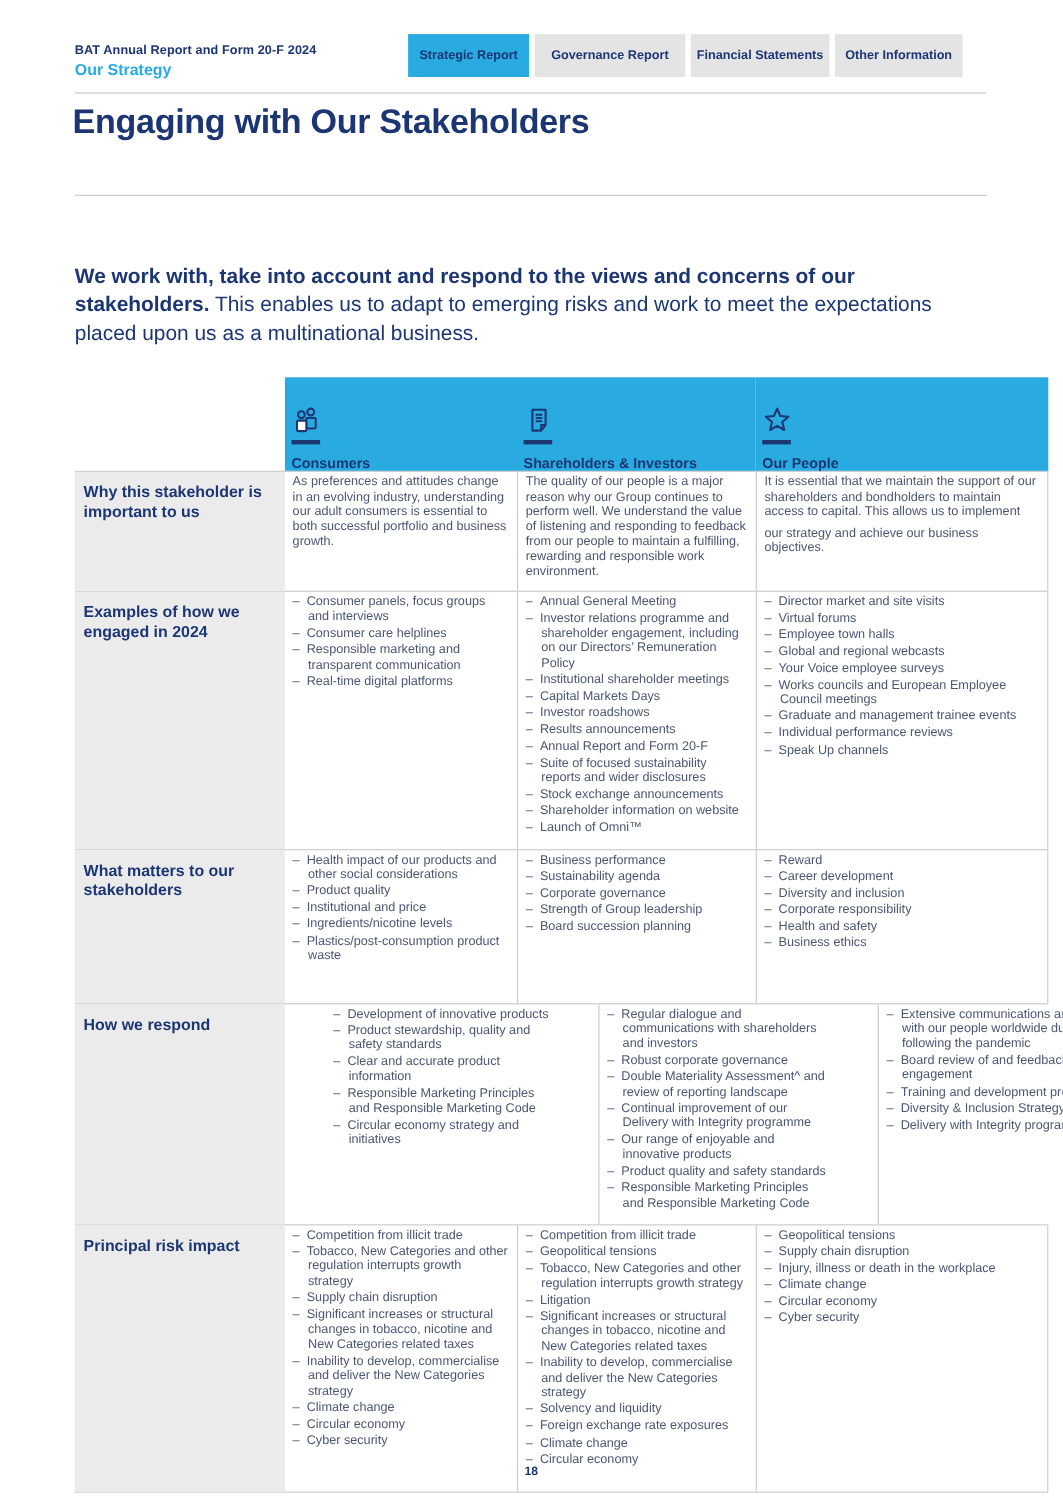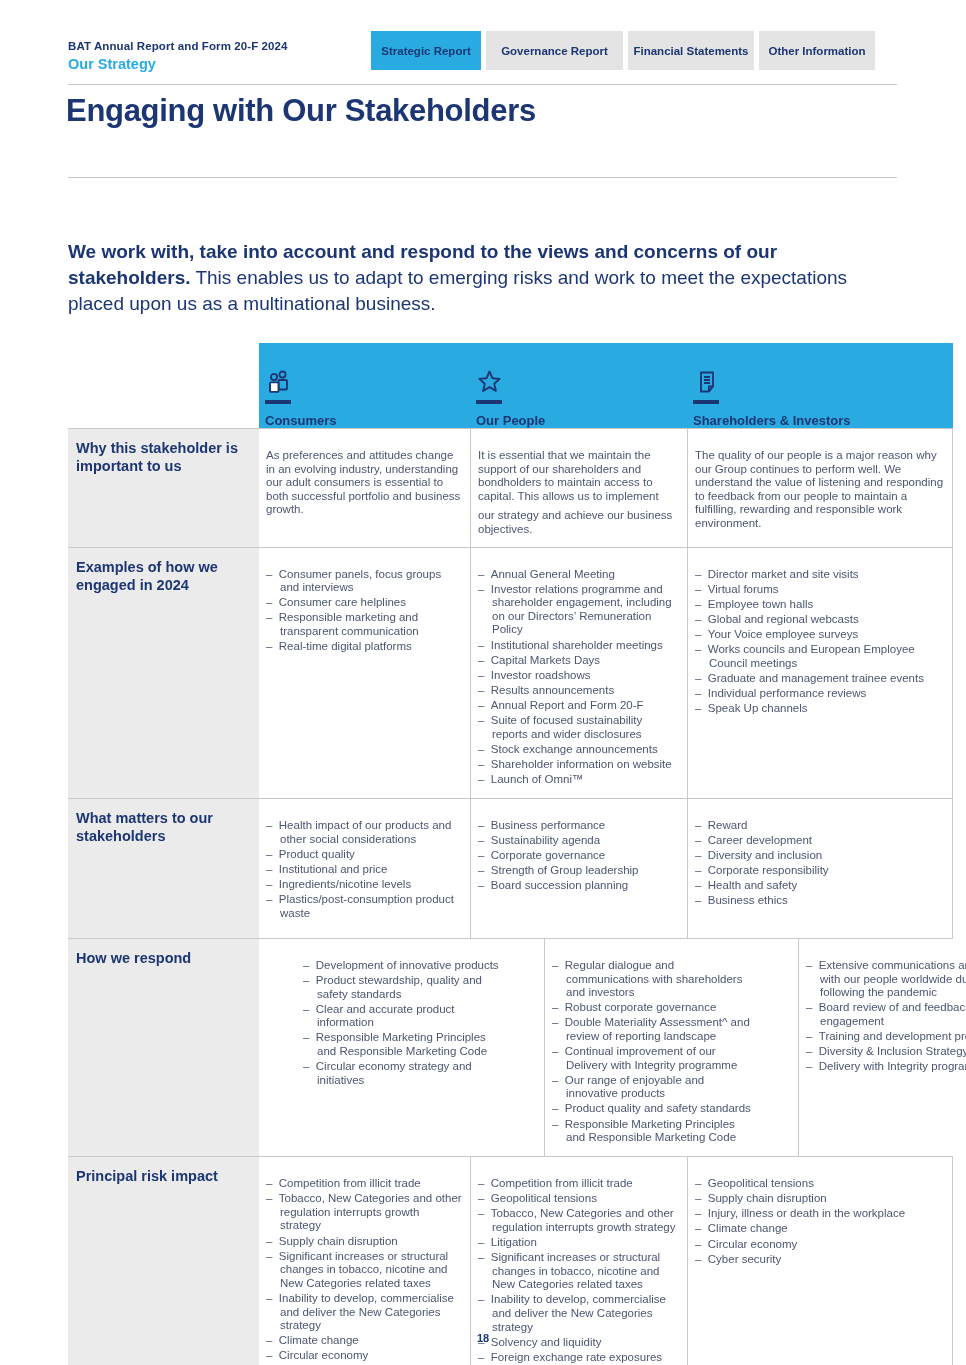--- a/index.html
+++ b/index.html
@@ -50,21 +50,21 @@
   .th .icon-bar{ width:26px; height:3.5px; background:var(--navy,#1c3674); margin-top:5px; }
   .th .col-label{ margin-top:9px; font-size:13px; font-weight:bold; color:var(--navy,#1c3674); }
   .tbody{ border-bottom:1px solid var(--border,#c9c9c9); }
   .trow{ border-top:1px solid var(--border,#c9c9c9); }
   .row-label{
     background:var(--label-bg,#ebebeb); padding:10px 12px 10px 8px;
     font-size:14.5px; font-weight:bold; line-height:18px; color:var(--navy,#1c3674);
   }
   .row-label span{ display:block; max-width:165px; }
   .cell{
-    padding:20px 8px 10px 7px; font-size:11.5px; line-height:13.6px;
+    padding:3px 8px 10px 7px; font-size:11.5px; line-height:13.6px;
     color:var(--cell-text,#4b5671);
   }
   .trow .cell:nth-child(3), .trow .cell:nth-child(4){ border-left:1px solid var(--border,#c9c9c9); }
   .trow .cell:nth-child(4){ border-right:1px solid var(--border,#c9c9c9); }
   .cell p + p{ margin-top:6px; }
   .cell ul{ list-style:none; }
   .cell li{ padding-left:14px; text-indent:-14px; margin-bottom:1.5px; }
   .cell li::before{ content:"\2013\00a0\00a0"; }
   
   .page-num{
@@ -92,43 +92,43 @@
 
 <div class="stable">
   <div class="thead">
       <div class="spacer"></div>
       <div class="th"><span class="icon"><svg width="27" height="26" viewBox="0 0 26 26" fill="none" stroke="var(--navy)" stroke-width="1.9">
             <circle cx="17" cy="5.6" r="3.1"></circle>
             <rect x="13" y="11" width="8.5" height="9.5" rx="1"></rect>
             <circle cx="8.5" cy="8" r="3.1"></circle>
             <rect x="4.5" y="13.4" width="8.5" height="9.5" rx="1" fill="#ffffff"></rect>
           </svg></span><div class="icon-bar"></div><div class="col-label">Consumers</div></div>
-      <div class="th"><span class="icon"><svg width="27" height="26" viewBox="0 0 26 26" fill="none" stroke="var(--navy)" stroke-width="1.9" stroke-linejoin="round">
-            <path d="M13 2.5 L15.9 9.2 L23.2 9.9 L17.7 14.7 L19.4 21.9 L13 18.1 L6.6 21.9 L8.3 14.7 L2.8 9.9 L10.1 9.2 Z"></path>
-          </svg></span><div class="icon-bar"></div><div class="col-label">Our People</div></div>
       <div class="th"><span class="icon"><svg width="27" height="26" viewBox="0 0 26 26" fill="none" stroke="var(--navy)" stroke-width="1.9">
             <path d="M7.5 3.5 H19.5 V17.5 L15.5 22.5 H7.5 Z" stroke-linejoin="round"></path>
             <path d="M19.5 17.5 H15.5 V22.5"></path>
             <path d="M10.5 8 H16.5 M10.5 11 H16.5 M10.5 14 H16.5"></path>
           </svg></span><div class="icon-bar"></div><div class="col-label">Shareholders &amp; Investors</div></div>
+      <div class="th"><span class="icon"><svg width="27" height="26" viewBox="0 0 26 26" fill="none" stroke="var(--navy)" stroke-width="1.9" stroke-linejoin="round">
+            <path d="M13 2.5 L15.9 9.2 L23.2 9.9 L17.7 14.7 L19.4 21.9 L13 18.1 L6.6 21.9 L8.3 14.7 L2.8 9.9 L10.1 9.2 Z"></path>
+          </svg></span><div class="icon-bar"></div><div class="col-label">Our People</div></div>
     </div>
   <div class="tbody">
       <div class="trow" style="min-height: 108px;">
         <div class="row-label">
           <span>Why this stakeholder is important to us</span>
         </div>
         <div class="cell">
           <p>As preferences and attitudes change in an evolving industry, understanding our adult consumers is essential to both successful portfolio and business growth.</p>
         </div>
         <div class="cell">
+          <p>The quality of our people is a major reason why our Group continues to perform well. We understand the value of listening and responding to feedback from our people to maintain a fulfilling, rewarding and responsible work environment.</p>
+        </div>
+        <div class="cell">
           <p>It is essential that we maintain the support of our shareholders and bondholders to maintain access to capital. This allows us to implement</p>
           <p>our strategy and achieve our business objectives.</p>
-        </div>
-        <div class="cell">
-          <p>The quality of our people is a major reason why our Group continues to perform well. We understand the value of listening and responding to feedback from our people to maintain a fulfilling, rewarding and responsible work environment.</p>
         </div>
       </div>
       <div class="trow" style="min-height: 226px;">
         <div class="row-label">
           <span>Examples of how we engaged in 2024</span>
         </div>
         <div class="cell">
           <ul>
             <li>Consumer panels, focus groups and interviews</li>
             <li>Consumer care helplines</li>

